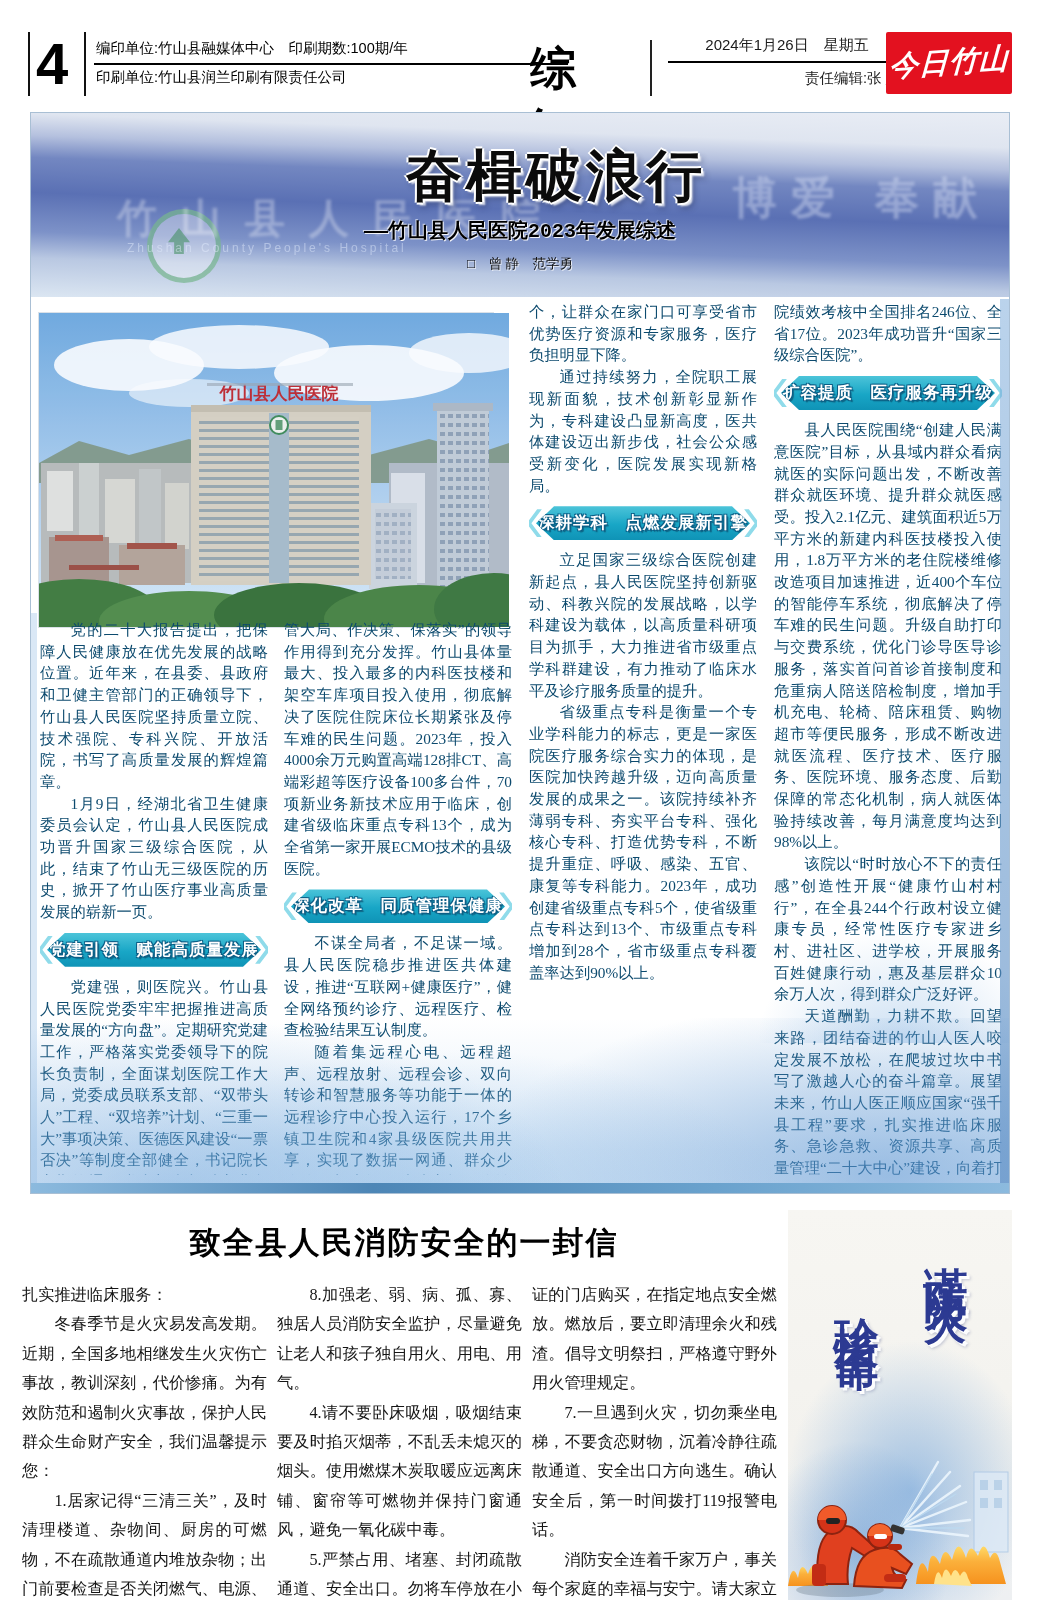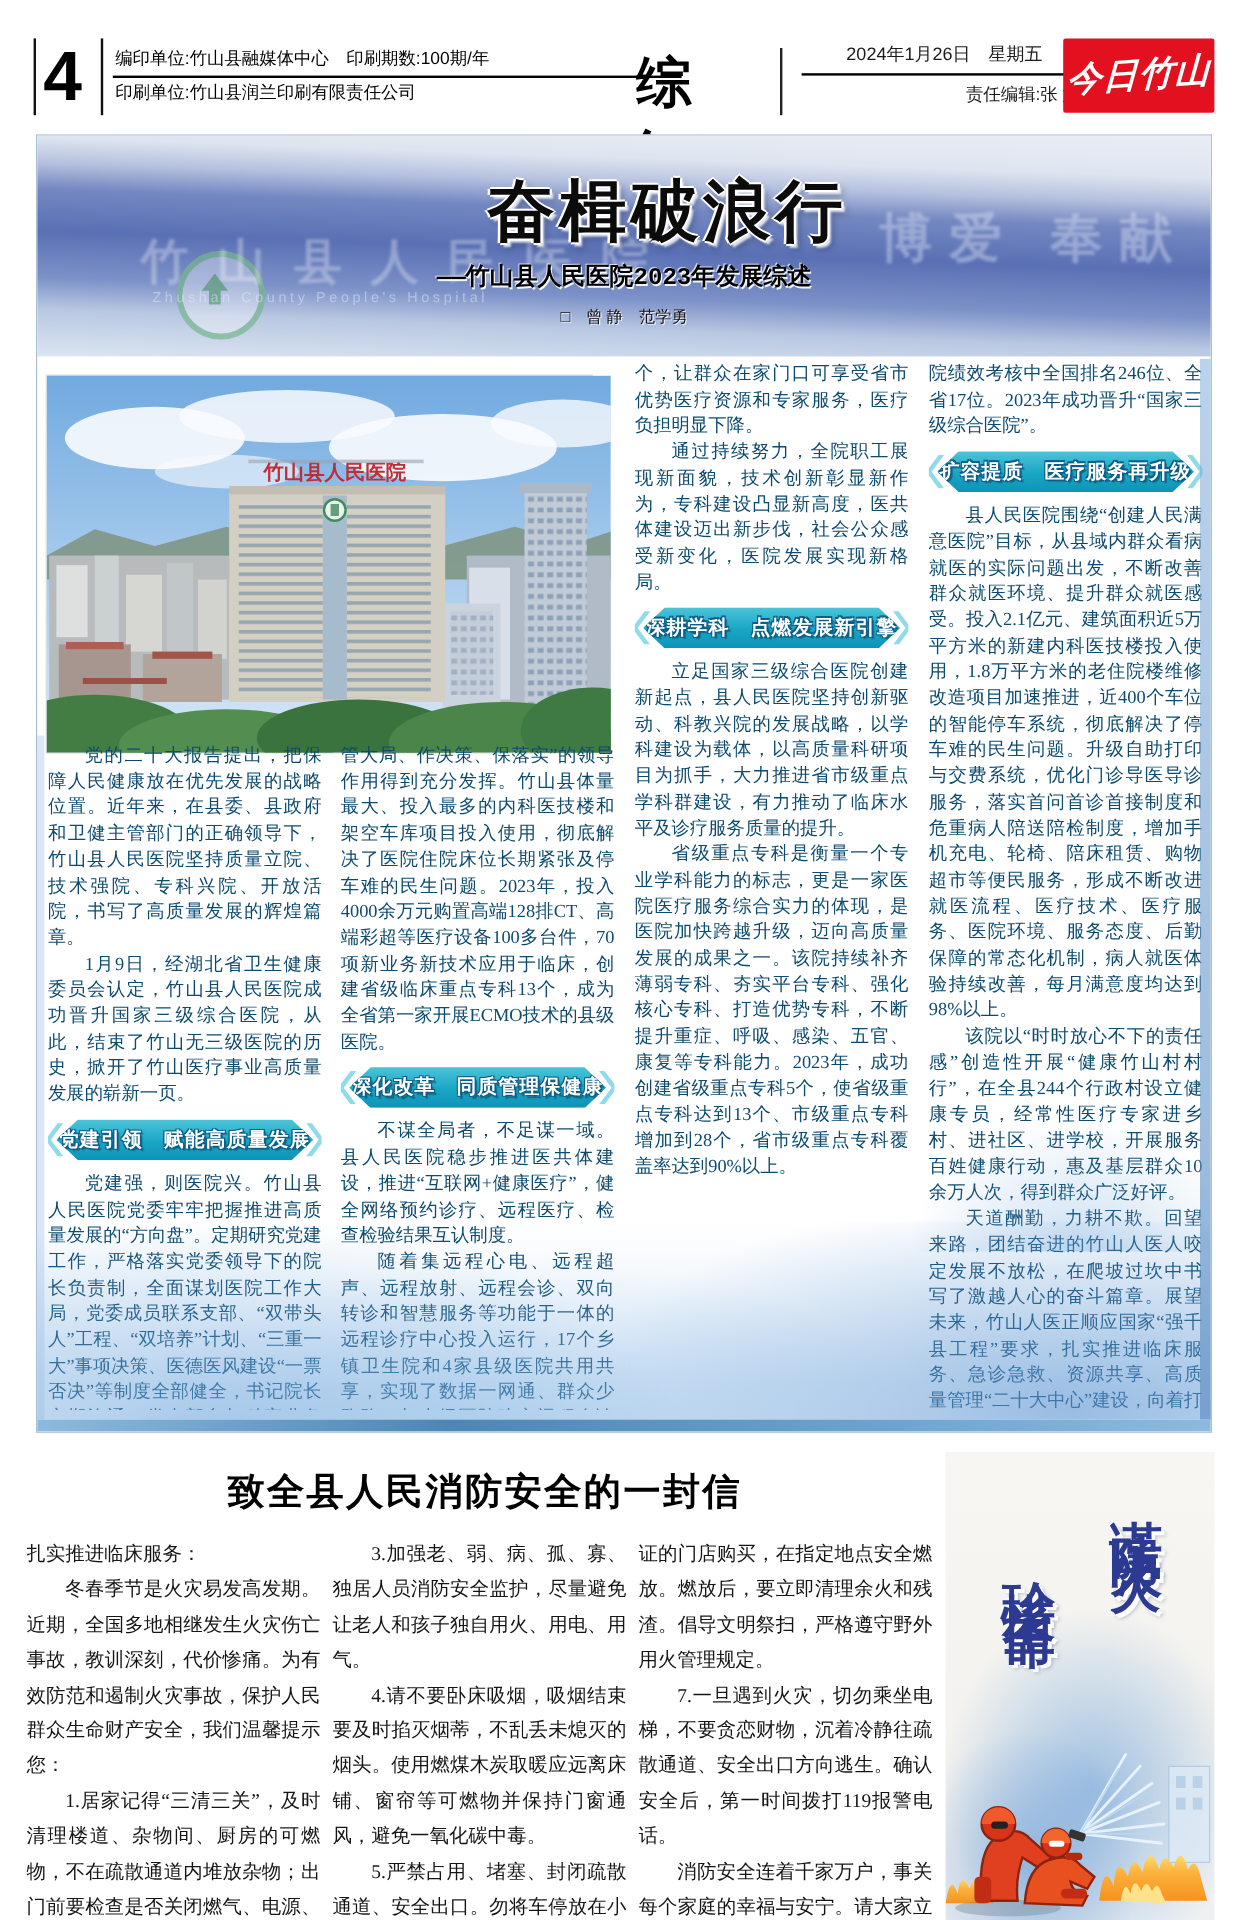--- a/index.html
+++ b/index.html
@@ -255,21 +255,21 @@
   <div class="art-bottom-bar"></div>
 </div>
 
 <div class="letter-title">致全县人民消防安全的一封信</div>
 <div class="lcol lcol1">
     <p class="para no-indent">扎实推进临床服务：</p>
     <p class="para">冬春季节是火灾易发高发期。近期，全国多地相继发生火灾伤亡事故，教训深刻，代价惨痛。为有效防范和遏制火灾事故，保护人民群众生命财产安全，我们温馨提示您：</p>
     <p class="para">1.居家记得“三清三关”，及时清理楼道、杂物间、厨房的可燃物，不在疏散通道内堆放杂物；出门前要检查是否关闭燃气、电源、火源。</p>
   </div>
 <div class="lcol lcol2">
-    <p class="para">3.加强老、弱、病、孤、寡、独居人员消防安全监护，尽量避免让老人和孩子独自用火、用电、用气。</p>
+    <p class="para">8.加强老、弱、病、孤、寡、独居人员消防安全监护，尽量避免让老人和孩子独自用火、用电、用气。</p>
     <p class="para">4.请不要卧床吸烟，吸烟结束要及时掐灭烟蒂，不乱丢未熄灭的烟头。使用燃煤木炭取暖应远离床铺、窗帘等可燃物并保持门窗通风，避免一氧化碳中毒。</p>
     <p class="para">5.严禁占用、堵塞、封闭疏散通道、安全出口。勿将车停放在小区出入口、消防车通道，以免影响消防车辆通行而延误火灾扑救的最佳时机。</p>
   </div>
 <div class="lcol lcol3">
     <p class="para no-indent">证的门店购买，在指定地点安全燃放。燃放后，要立即清理余火和残渣。倡导文明祭扫，严格遵守野外用火管理规定。</p>
     <p class="para">7.一旦遇到火灾，切勿乘坐电梯，不要贪恋财物，沉着冷静往疏散通道、安全出口方向逃生。确认安全后，第一时间拨打119报警电话。</p>
     <p class="para">消防安全连着千家万户，事关每个家庭的幸福与安宁。请大家立即行动起来，共同防范火灾风险，共同建设美好家园！</p>
   </div>
 
 <div class="poster">

